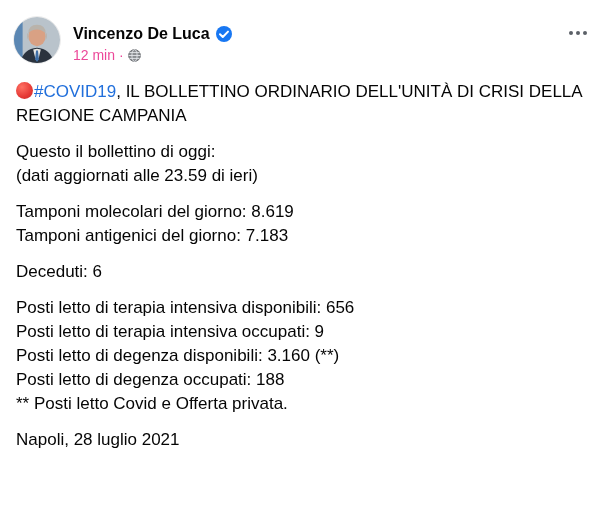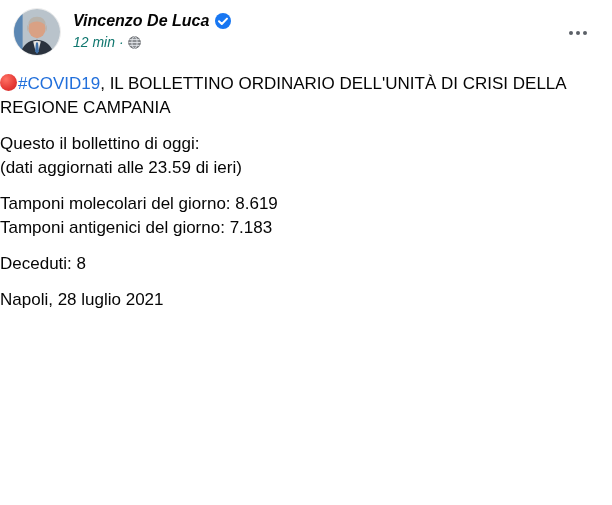--- a/index.html
+++ b/index.html
@@ -2,39 +2,39 @@
 <html><head>
 <meta charset="utf-8">
 <style>
   * { box-sizing: border-box; margin: 0; padding: 0; }
   html, body { width: 612px; height: 505px; background: #ffffff; overflow: hidden; }
   body { font-family: "Liberation Sans", sans-serif; color: #050505; }
 
   .post { width: 612px; height: 505px; background: #fff; position: relative; }
 
   
-  .post-header { display: flex; align-items: flex-start; padding: 8px 16px 0 13px; font-style: italic; }
+  .post-header { display: flex; align-items: flex-end; padding: 16px 16px 0 13px; }
   .avatar { width: 48px; height: 48px; border-radius: 50%; overflow: hidden; flex: 0 0 48px;
             border: 1px solid rgba(0,0,0,0.08); cursor: pointer; }
   .avatar svg { display: block; width: 100%; height: 100%; }
   .header-info { margin-left: 12px; padding-top: 3px; }
   .name-row { display: flex; align-items: center; gap: 6px; }
   .author-name { font-size: 16px; font-weight: 700; color: #050505; line-height: 20px; cursor: pointer; }
   .verified { width: 16px; height: 16px; display: inline-block; }
   .meta-row { display: flex; align-items: center; gap: 4px; margin-top: 3px;
-              color: #0f766e; font-size: 14px; line-height: 17px; }
+              color: #ec4899; font-size: 14px; line-height: 17px; }
   .timestamp { cursor: pointer; }
   .globe { width: 13px; height: 13px; display: inline-block; }
   .more-btn { position: absolute; top: 20px; right: 18px; width: 32px; height: 26px;
               display: flex; align-items: center; justify-content: center; gap: 3px;
               border-radius: 6px; cursor: pointer; }
   .more-btn i { width: 4px; height: 4px; border-radius: 50%; background: #5b6067; display: block; }
 
   
-  .post-body { padding: 16px 12px 0 0; font-size: 17px; line-height: 24px; color: #050505; }
+  .post-body { padding: 16px 12px 0 16px; font-size: 17px; line-height: 24px; color: #050505; }
   .para { white-space: pre-line; margin-bottom: 10px; margin-top: 12px; }
   .lead-para { margin-bottom: 10px; }
   .hashtag { color: #216FDB; text-decoration: none; cursor: pointer; }
   .red-dot { display: inline-block; width: 17px; height: 17px; border-radius: 50%;
              background: radial-gradient(circle at 35% 30%, #ff7164, #e53935 60%, #c62828);
              vertical-align: -2px; margin-right: 1px; }
 </style>
 </head>
 <body>
 
@@ -81,17 +81,22 @@
         <i></i>
     </div>
   </div>
 
   <div class="post-body">
     <div class="lead-para"><span class="red-dot"></span><a class="hashtag">#COVID19</a><span>, IL BOLLETTINO ORDINARIO DELL'UNITÀ DI CRISI DELLA REGIONE CAMPANIA</span></div>
     <div class="para">Questo il bollettino di oggi:
 (dati aggiornati alle 23.59 di ieri)</div>
     <div class="para">Tamponi molecolari del giorno: 8.619
 Tamponi antigenici del giorno: 7.183</div>
-    <div class="para">Deceduti: 8</div>
+    <div class="para">Deceduti: 6</div>
+    <div class="para">Posti letto di terapia intensiva disponibili: 656
+Posti letto di terapia intensiva occupati: 9
+Posti letto di degenza disponibili: 3.160 (**)
+Posti letto di degenza occupati: 188
+** Posti letto Covid e Offerta privata.</div>
     <div class="para">Napoli, 28 luglio 2021</div>
   </div>
 
 </div>
 
 </body></html>

